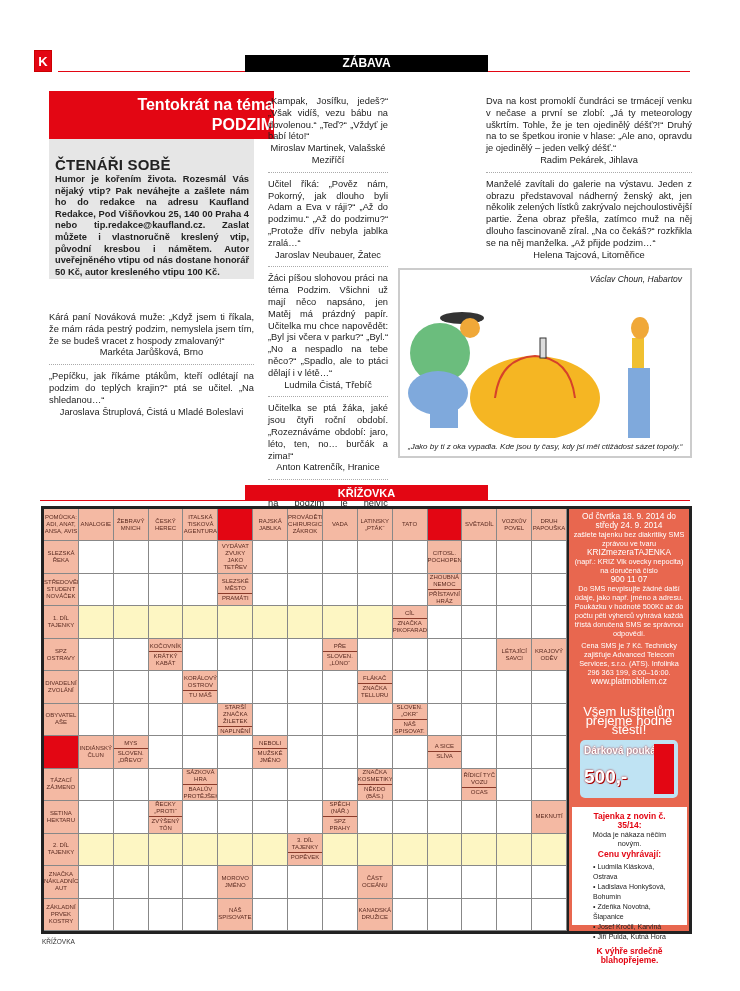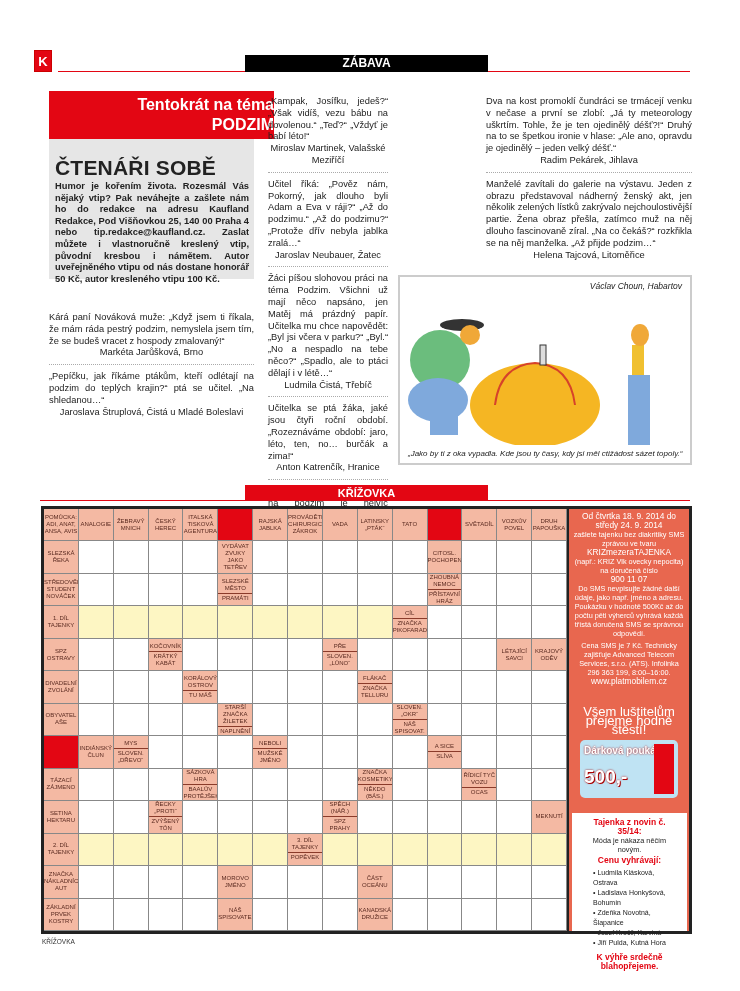--- a/index.html
+++ b/index.html
@@ -2,44 +2,44 @@
 <html><head>
 <meta charset="utf-8">
 <style>
 *{box-sizing:border-box;margin:0;padding:0}
 body{width:740px;height:991px;background:#fff;font-family:"Liberation Sans",sans-serif;position:relative;overflow:hidden;color:#222}
 .logo{position:absolute;left:34px;top:50px;width:18px;height:22px;background:#e30613;border:1px solid #c00;display:flex;align-items:center;justify-content:center;color:#fff;font-weight:bold;font-size:13px}
 .hdr-line{position:absolute;left:58px;top:71px;width:632px;height:1px;background:#e30613}
 .hdr-tab{position:absolute;left:245px;top:55px;width:243px;height:17px;background:#000000;color:#fff;font-weight:bold;font-size:12px;text-align:center;line-height:17px}
 .redbox{position:absolute;left:49px;top:91px;width:225px;height:48px;background:#e30613;color:#fff;text-align:right;font-weight:bold;font-size:16px;line-height:20px;padding-top:4px}
 .graybox{position:absolute;left:49px;top:139px;width:205px;height:140px;background:#e6e6e6;padding:17px 5px 0 6px}
-.graybox h2{font-size:21px;font-weight:900;margin-bottom:1px;letter-spacing:.2px}
+.graybox h2{font-size:15px;font-weight:900;margin-bottom:1px;letter-spacing:.2px}
 .graybox p{font-size:9.3px;font-weight:bold;line-height:11.6px;text-align:justify}
 .col{position:absolute;font-family:"Liberation Sans",sans-serif;font-size:9.3px;line-height:11.8px}
 .joke{padding-bottom:5px;margin-bottom:6px;border-bottom:1px dotted #aaa;text-align:justify}
 .joke:last-child{border-bottom:none}
 .author{text-align:center;display:block}
-.cartoon{position:absolute;left:398px;top:275px;width:294px;height:190px;border:2px solid #ccc;background:#fff}
+.cartoon{position:absolute;left:398px;top:268px;width:294px;height:190px;border:2px solid #ccc;background:#fff}
 .cartoon .cap{position:absolute;bottom:5px;left:8px;font-size:8px;font-style:italic}
 .cartoon .auth{position:absolute;top:4px;right:8px;font-size:8.5px;font-style:italic}
 .kr-tab{position:absolute;left:245px;top:485px;width:243px;height:16px;background:#e30613;color:#fff;font-weight:bold;font-size:11px;text-align:center;line-height:16px}
 .kr-line{position:absolute;left:40px;top:500px;width:650px;height:1px;background:#e30613}
 .grid{position:absolute;left:41px;top:506px;width:526px;height:428px;border:3px solid #222;border-right:none;display:grid;grid-template-columns:repeat(15,1fr);grid-template-rows:repeat(12,1fr);background:#fff}
 .cell{border-right:1px solid #888;border-bottom:1px solid #888;font-size:6px;line-height:7px;text-align:center;display:flex;flex-direction:column;justify-content:center;align-items:stretch;color:#5a2a20;overflow:hidden;text-transform:uppercase}
 .cell.c{background:#f4b9a3}
 .cell.r{background:#e30613}
 .cell.y{background:#fdf6c3}
 .cell .sep{border-top:1px solid #8a3b2a;margin:1px 0}
 .side{position:absolute;left:567px;top:506px;width:125px;height:428px;background:#e8674f;border:3px solid #222;border-left:2px solid #222;padding:3px 4px;color:#fff;text-align:center;font-size:7.3px;line-height:9px}
 .side .big{font-size:8.4px;font-weight:400}
 .voucher{margin:6px auto 0;width:98px;height:58px;background:#bfe3f3;border-radius:5px;position:relative}
 .voucher .t{position:absolute;left:4px;top:5px;color:#fff;font-weight:900;font-size:10px;line-height:11px;text-shadow:0 0 2px #a00}
 .voucher .n{position:absolute;left:4px;top:32px;color:#fff;font-weight:900;font-size:19px;text-shadow:0 0 2px #a00,1px 1px 0 #a00}
 .voucher .k{position:absolute;right:4px;top:4px;width:20px;height:50px;background:#e30613}
-.winbox{position:absolute;left:3px;bottom:0;width:115px;height:118px;background:#fff;color:#222;padding:5px 19px}
+.winbox{position:absolute;left:3px;bottom:6px;width:115px;height:118px;background:#fff;color:#222;padding:5px 19px}
 .winbox .h{color:#e30613;font-weight:900;font-size:8.5px}
 .winbox ul{list-style:none;text-align:left;font-size:7px;line-height:10px;margin:3px 0 0 2px}
 .foot{position:absolute;left:42px;top:938px;font-size:6.5px;color:#333}
 </style>
 </head>
 <body>
 
 <div class="logo">
     <span>K</span>
   </div>

